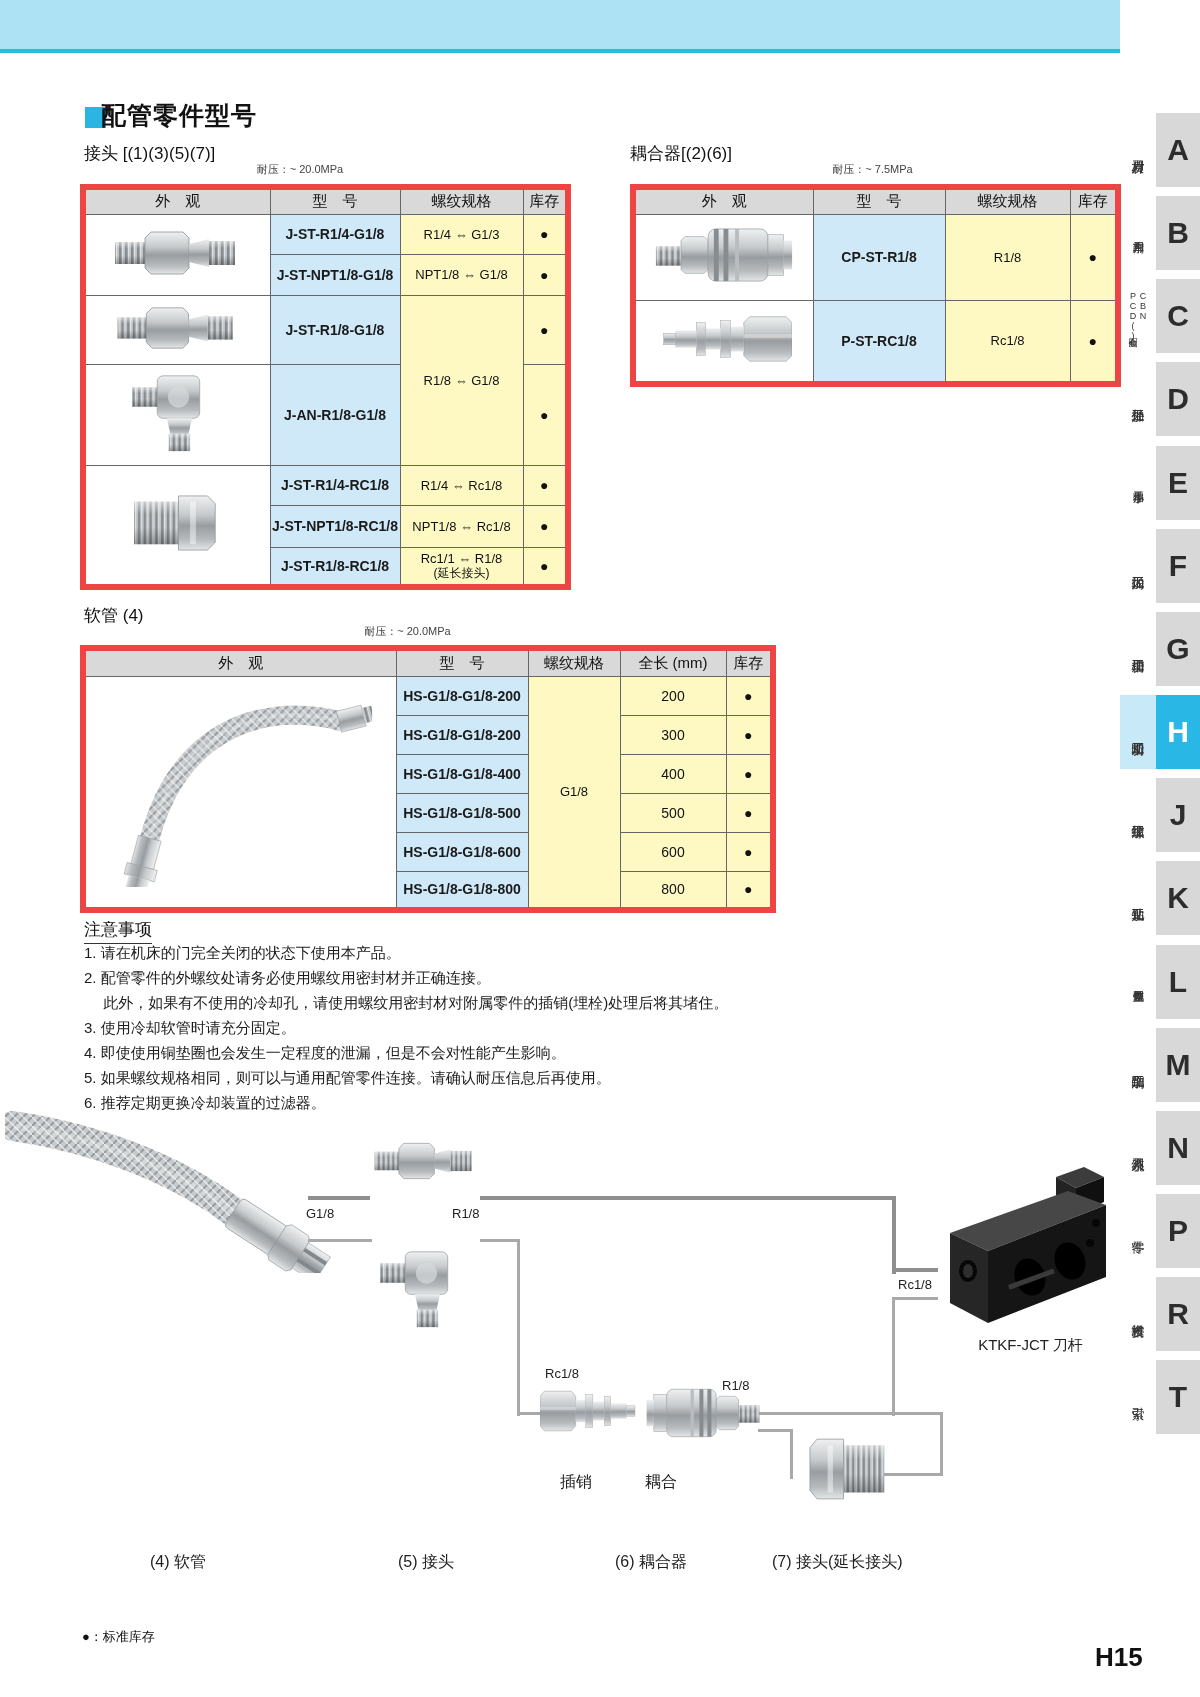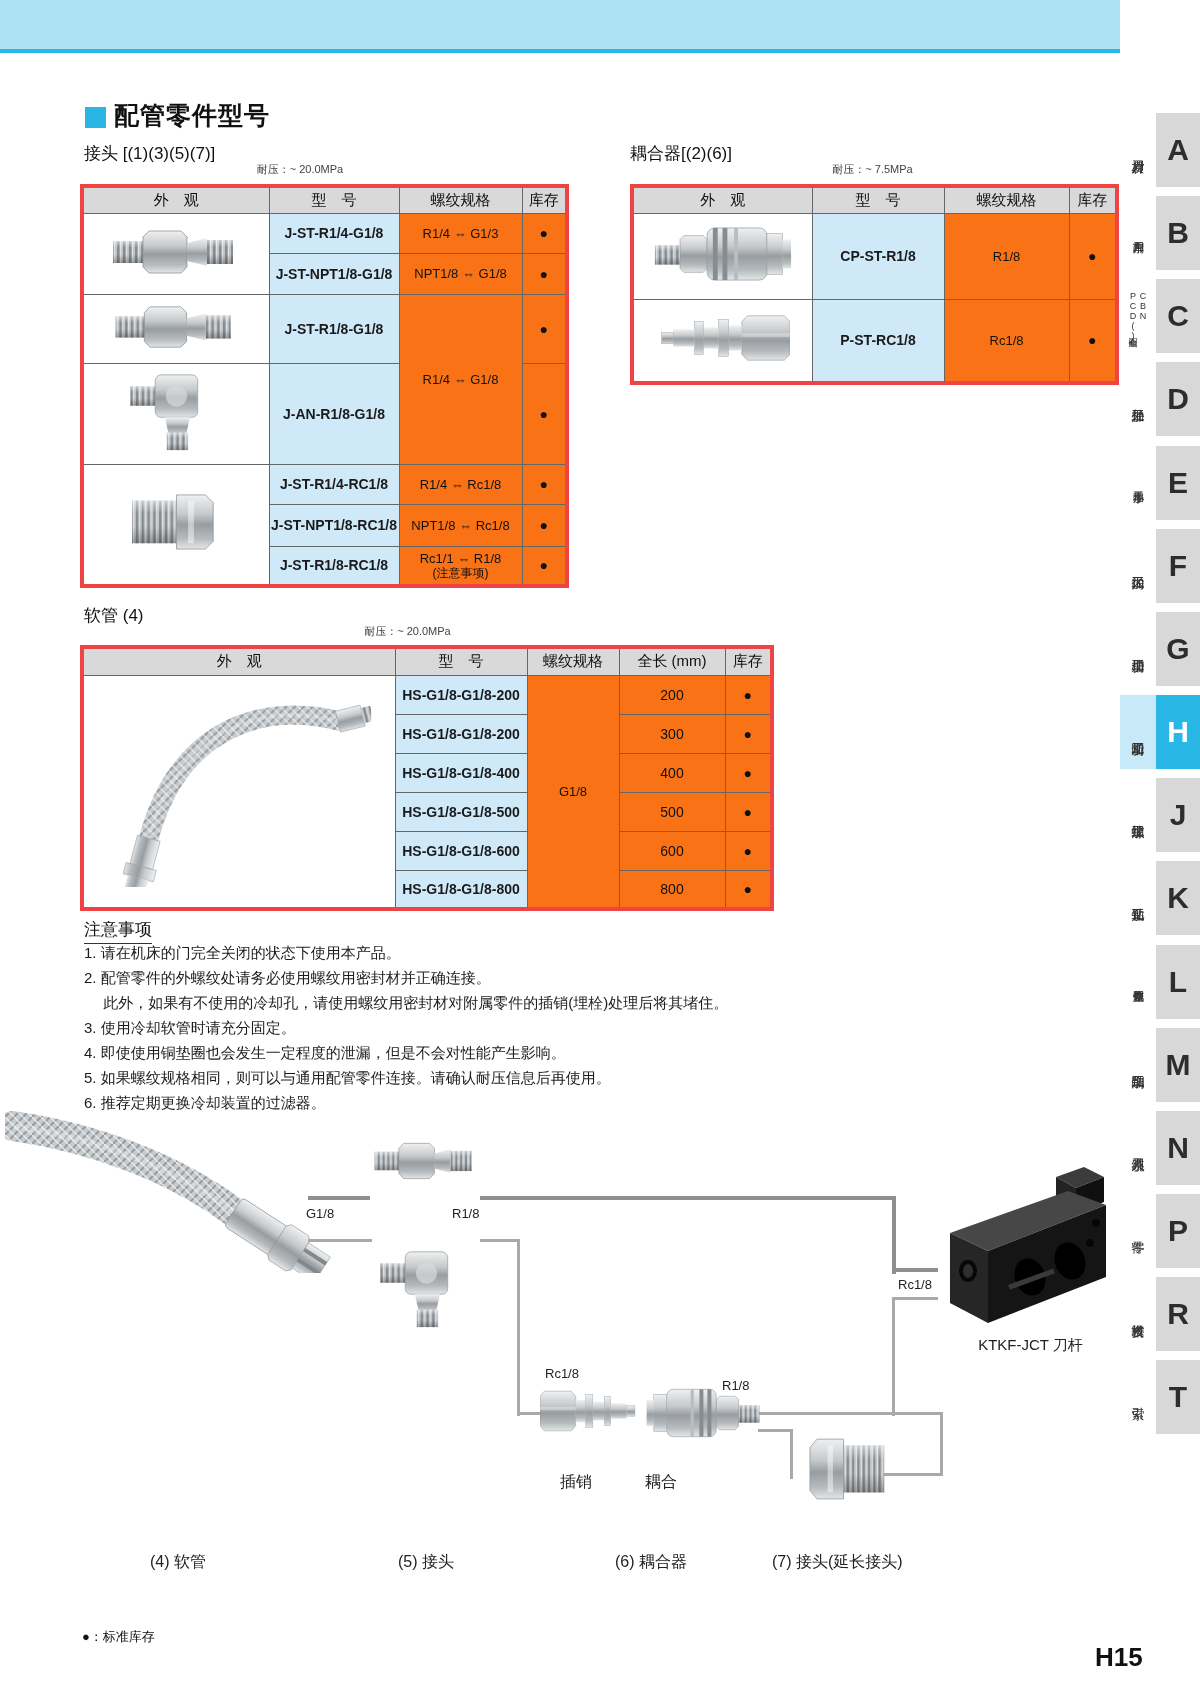--- a/index.html
+++ b/index.html
@@ -3,26 +3,26 @@
 <meta charset="utf-8">
 <style>
   *{margin:0;padding:0;box-sizing:border-box}
   html,body{background:#ffffff}
   body{font-family:"Liberation Sans","DejaVu Sans",sans-serif;color:#1a1a1a}
   .page{position:relative;width:1200px;height:1697px;background:#fff;overflow:hidden}
 
   .topbar{position:absolute;left:0;top:0;width:1120px;height:53px;background:#ade2f5;border-bottom:4px solid #2bb8e4}
 
   .title-sq{position:absolute;left:85px;top:107px;width:21px;height:21px;background:#2ab5e2}
-  .page-title{position:absolute;left:114px;top:99px;font-size:25px;font-weight:bold;letter-spacing:1px;color:#111}
+  .page-title{position:absolute;left:101px;top:99px;font-size:25px;font-weight:bold;letter-spacing:1px;color:#111}
 
   .seclabel{position:absolute;font-size:17px;color:#111}
   .pressure{position:absolute;font-size:11px;color:#444;text-align:center}
 
-  table.ct{position:absolute;border-collapse:collapse;table-layout:fixed;background:#f97316;border:4px solid #ef4444}
+  table.ct{position:absolute;border-collapse:collapse;table-layout:fixed;background:#fef9c3;border:6px solid #ef4444}
   .ct th{background:#d9d9d9;font-size:15px;font-weight:normal;color:#111}
   .ct th,.ct td{border:1px solid #666;text-align:center;vertical-align:middle;padding:0}
   .ct td.model{background:#cfe9f8;font-weight:bold;font-size:14px;white-space:nowrap}
   .ct td.thread{font-size:13px;color:#111}
   .ct td.stock{font-size:14px;color:#111}
   .ct td.num{font-size:14px;color:#111}
   .ct td.imgc{background:#fff}
   .note2{font-size:12px;display:block;line-height:14px}
 
   .nheading{position:absolute;left:84px;top:918px;font-size:17px;color:#111;border-bottom:1.5px solid #333;padding-bottom:2px}
@@ -209,21 +209,21 @@
       <td class="thread">NPT1/8 ⇔ G1/8</td>
       <td class="stock">●</td>
     </tr>
     <tr style="height:69px">
       <td class="imgc">
         <svg width="126" height="48" viewBox="0 0 130 50">
               <use href="#sym-straight"></use>
             </svg>
       </td>
       <td class="model">J-ST-R1/8-G1/8</td>
-      <td class="thread" rowspan="2">R1/4 ⇔ G1/8</td>
+      <td class="thread" rowspan="2">R1/8 ⇔ G1/8</td>
       <td class="stock">●</td>
     </tr>
     <tr style="height:101px">
       <td class="imgc">
         <svg width="92" height="82" viewBox="0 0 95 85">
               <use href="#sym-elbow"></use>
             </svg>
       </td>
       <td class="model">J-AN-R1/8-G1/8</td>
       <td class="stock">●</td>
@@ -240,21 +240,21 @@
     </tr>
     <tr style="height:42px">
       <td class="model">J-ST-NPT1/8-RC1/8</td>
       <td class="thread">NPT1/8 ⇔ Rc1/8</td>
       <td class="stock">●</td>
     </tr>
     <tr style="height:40px">
       <td class="model">J-ST-R1/8-RC1/8</td>
       <td class="thread">
         <span>Rc1/1 ⇔ R1/8</span>
-        <span class="note2">(注意事项)</span>
+        <span class="note2">(延长接头)</span>
       </td>
       <td class="stock">●</td>
     </tr>
   </tbody>
     </table>
 
   <div class="seclabel" style="left:630px;top:142px">耦合器[(2)(6)]</div>
   <div class="pressure" style="left:630px;top:162px;width:485px">耐压：~ 7.5MPa</div>
 
   <table class="ct" style="left:630px;top:184px;width:485px">

